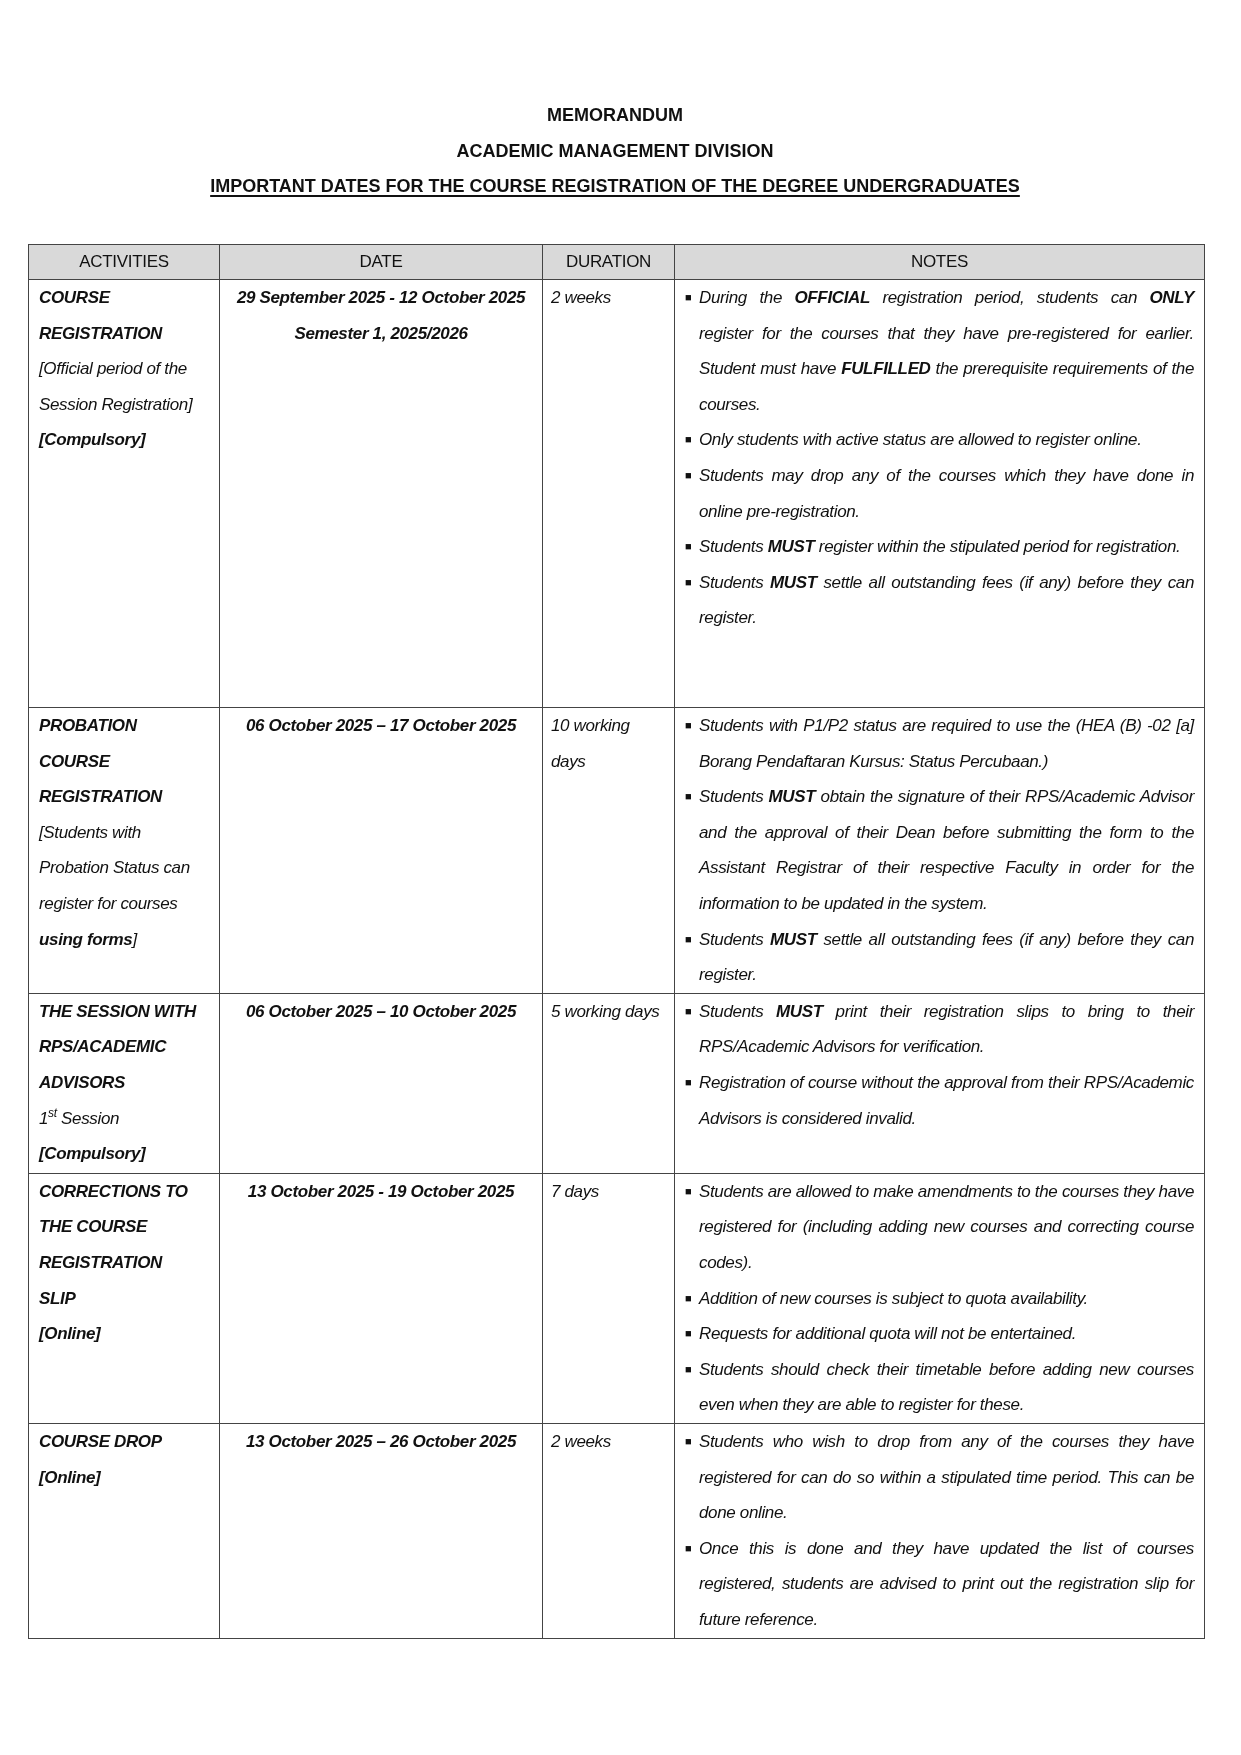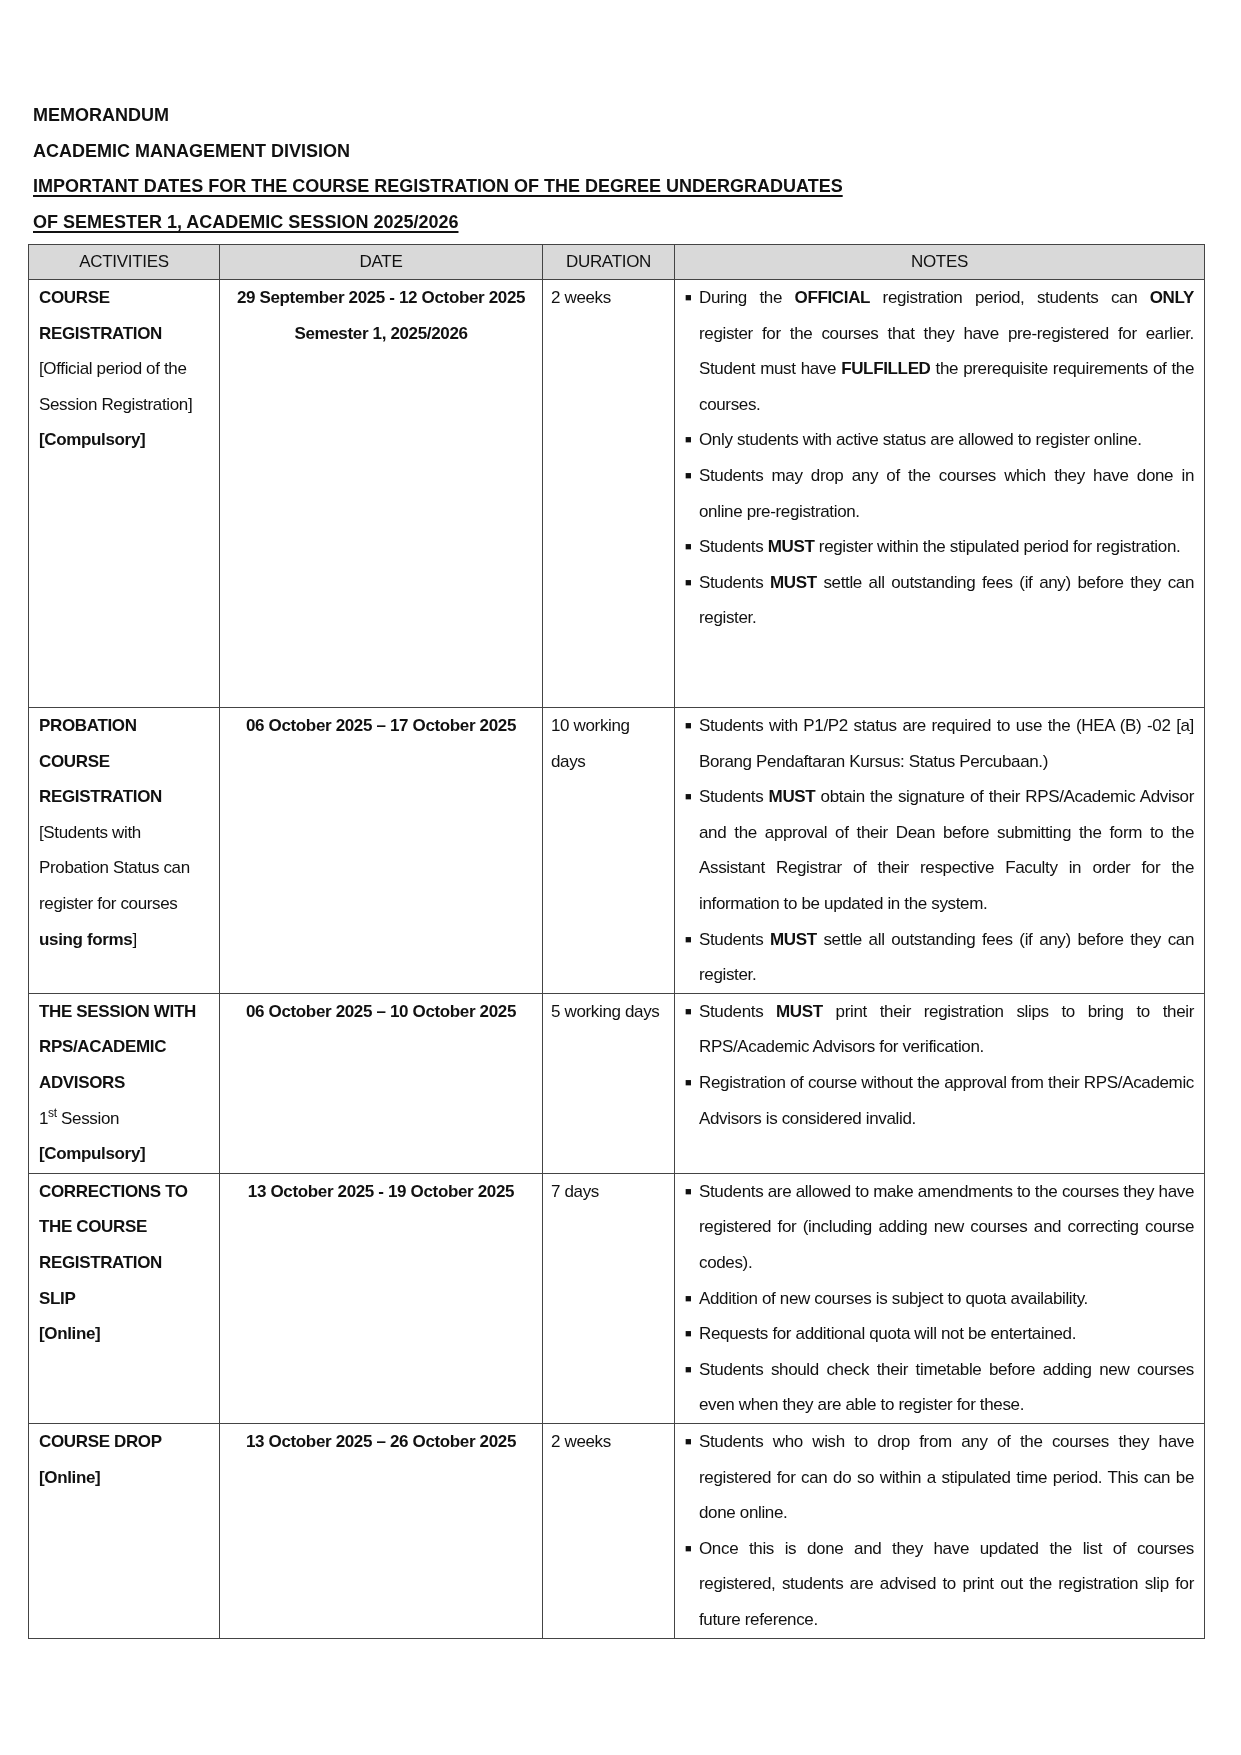--- a/index.html
+++ b/index.html
@@ -1,46 +1,45 @@
 <!DOCTYPE html>
 <html><head>
 <meta charset="utf-8">
 <style>
   html, body { margin: 0; padding: 0; background: #ffffff; }
   body { width: 1241px; height: 1755px; position: relative; font-family: "Liberation Sans", sans-serif; color: #111; }
   .page { position: absolute; left: 0; top: 0; width: 1241px; height: 1755px; }
-  .titles { position: absolute; left: 33px; top: 98px; width: 1176px; }
+  .titles { position: absolute; left: 27px; top: 98px; width: 1176px; text-align: center; }
   .titles div { font-weight: bold; font-size: 18px; height: 35.5px; line-height: 35.5px; font-stretch: condensed; }
   .titles .u { text-decoration: underline; text-decoration-thickness: 2px; text-underline-offset: 3px; }
   table { position: absolute; left: 28px; top: 244px; width: 1176px; border-collapse: collapse; table-layout: fixed; }
   col.c1 { width: 191px; } col.c2 { width: 323px; } col.c3 { width: 132px; } col.c4 { width: 530px; }
   th, td { border: 1.5px solid #444; vertical-align: top; font-size: 17px; line-height: 35.6px; padding: 0 8px; }
   th { background: #d9d9d9; font-weight: normal; text-align: center; height: 34px; line-height: 34px; letter-spacing: -0.3px; margin-top: 16px; }
-  td { letter-spacing: -0.35px; }
+  td { letter-spacing: -0.35px; font-style: italic; }
   td.act { padding-left: 10px; padding-right: 4px; }
   td.date { text-align: center; font-weight: bold; }
   td.dur { text-align: left; }
   td.notes { padding: 0 10px 0 10px; text-align: justify; }
   .b { font-weight: bold; }
   tr.banner td { background: #a6a6a6; text-align: center; font-weight: bold; height: 34px; line-height: 34px; padding: 0; }
   ul { list-style: none; margin: 0; padding: 0; }
   li { position: relative; padding-left: 14px; text-align: justify; }
   li .bullet { position: absolute; left: 0; top: 0; font-size: 11px; }
   sup { font-size: 12px; line-height: 0; }
 </style>
 </head>
 <body>
 
 <div class="page">
 
   <div class="titles">
     <div>MEMORANDUM</div>
     <div>ACADEMIC MANAGEMENT DIVISION</div>
     <div class="u">IMPORTANT DATES FOR THE COURSE REGISTRATION OF THE DEGREE UNDERGRADUATES</div>
-    <div class="u">OF SEMESTER 1, ACADEMIC SESSION 2025/2026</div>
   </div>
 
   <table>
     <colgroup>
         <col class="c1">
         <col class="c2">
         <col class="c3">
         <col class="c4">
       </colgroup>
     <thead>

